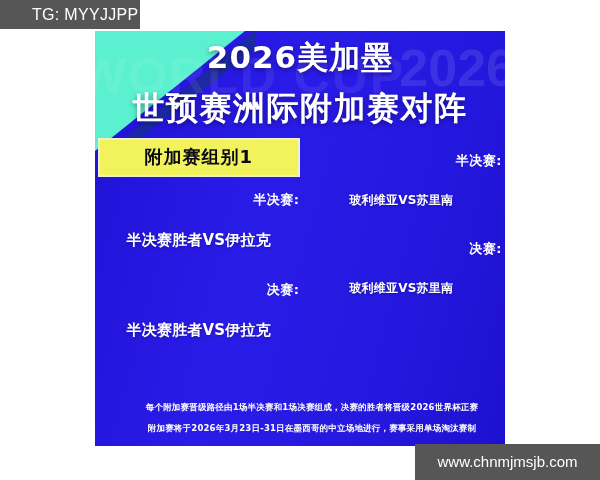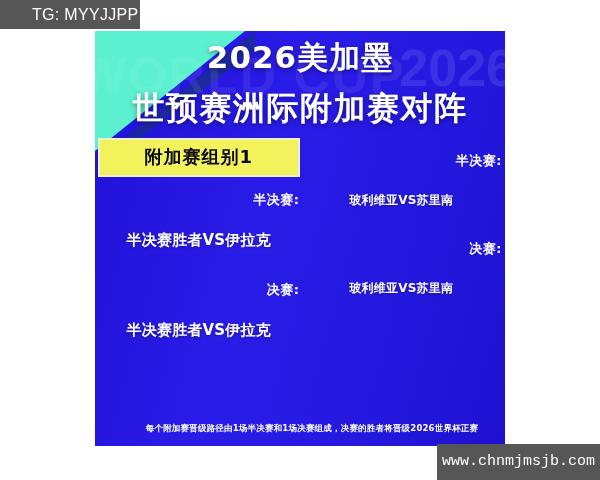--- a/index.html
+++ b/index.html
@@ -31,29 +31,29 @@
     letter-spacing: 0.3px;
     z-index: 40;
     font-family: "Liberation Sans", sans-serif;
   }
 
   
   .site-tag {
     position: absolute;
     right: 0;
     bottom: 0;
-    width: 163px;
+    width: 185px;
     height: 36px;
     background: #565656;
     color: #ffffff;
     font-size: 15px;
     line-height: 36px;
     text-align: center;
     z-index: 40;
-    font-family: Liberation Mono, monospace;
+    font-family: Liberation Sans, sans-serif;
   }
 
   
   .poster {
     position: absolute;
     left: 95px;
     top: 31px;
     width: 410px;
     height: 415px;
     background: #2518dc;
@@ -246,18 +246,19 @@
         <div class="match">玻利维亚VS苏里南</div>
         <div class="spacer-tall"></div>
         <div class="round-label">决赛:</div>
         <div class="match">玻利维亚VS苏里南</div>
       </div>
 
     </div>
 
     <div class="notes">
       <div class="note-line">每个附加赛晋级路径由1场半决赛和1场决赛组成，决赛的胜者将晋级2026世界杯正赛</div>
+      <div class="note-line">附加赛将于2026年3月23日-31日在墨西哥的中立场地进行，赛事采用单场淘汰赛制</div>
     </div>
 
   </div>
 </div>
 
 <div class="site-tag">www.chnmjmsjb.com</div>
 
 </body></html>

